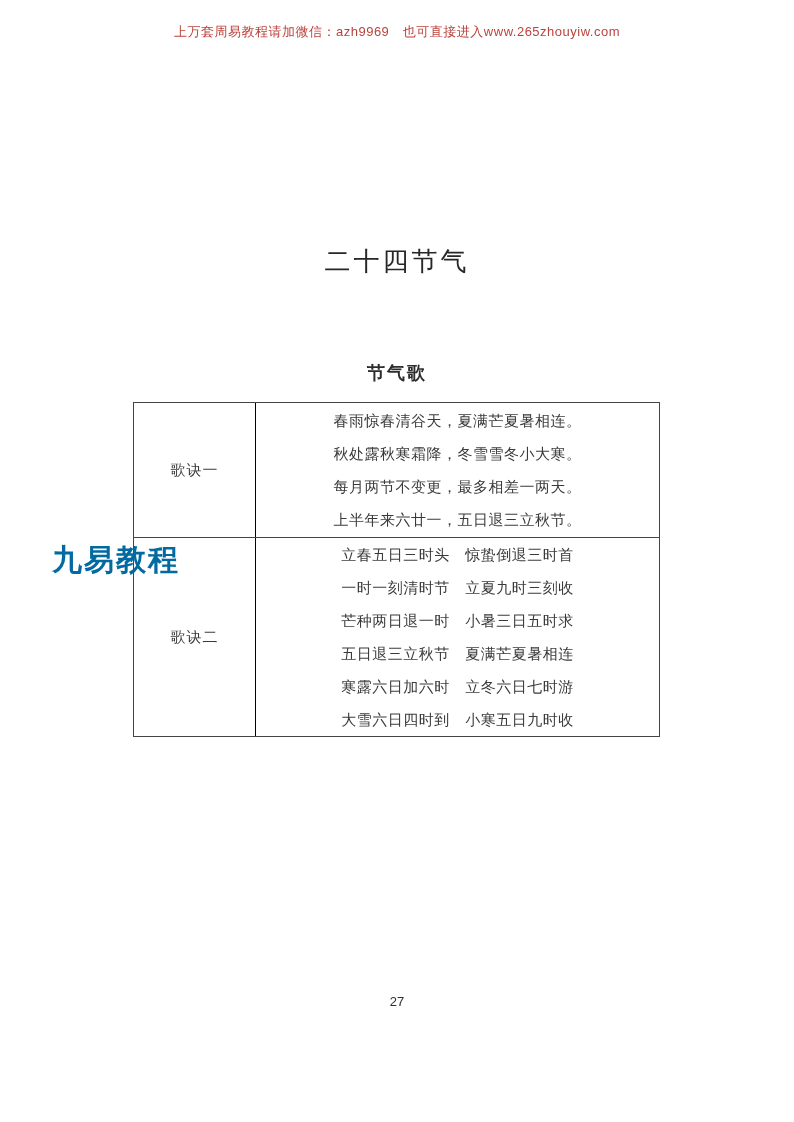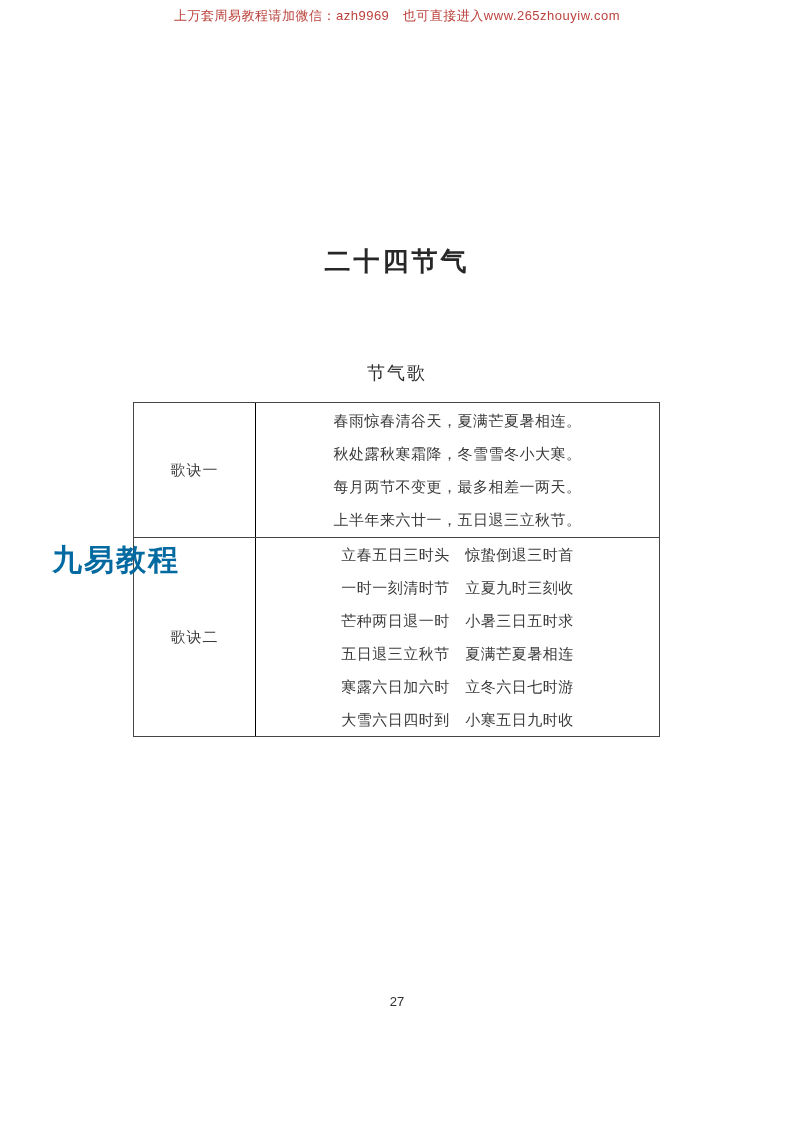--- a/index.html
+++ b/index.html
@@ -7,47 +7,47 @@
     position: relative;
     width: 794px;
     height: 1122px;
     margin: 0 auto;
     background: #ffffff;
     font-family: "Liberation Sans", "DejaVu Sans", sans-serif;
     overflow: hidden;
   }
   .header-note {
     position: absolute;
-    top: 7px;
+    top: 23px;
     left: 0;
     width: 100%;
     text-align: center;
     font-size: 13px;
     letter-spacing: 0.5px;
     color: #bb423c;
   }
   .doc-title {
     position: absolute;
     top: 244px;
     left: 0;
     width: 100%;
     text-align: center;
     font-size: 26px;
-    font-weight: bold;
+    font-weight: normal;
     letter-spacing: 3px;
     color: #272727;
   }
   .section-title {
     position: absolute;
     top: 361px;
     left: 0;
     width: 100%;
     text-align: center;
     font-size: 18px;
-    font-weight: normal;
+    font-weight: bold;
     letter-spacing: 2px;
     color: #2d2d2d;
   }
   .verse-table {
     position: absolute;
     left: 133px;
     top: 402px;
     width: 527px;
     border: 1px solid #454545;
     box-sizing: border-box;

